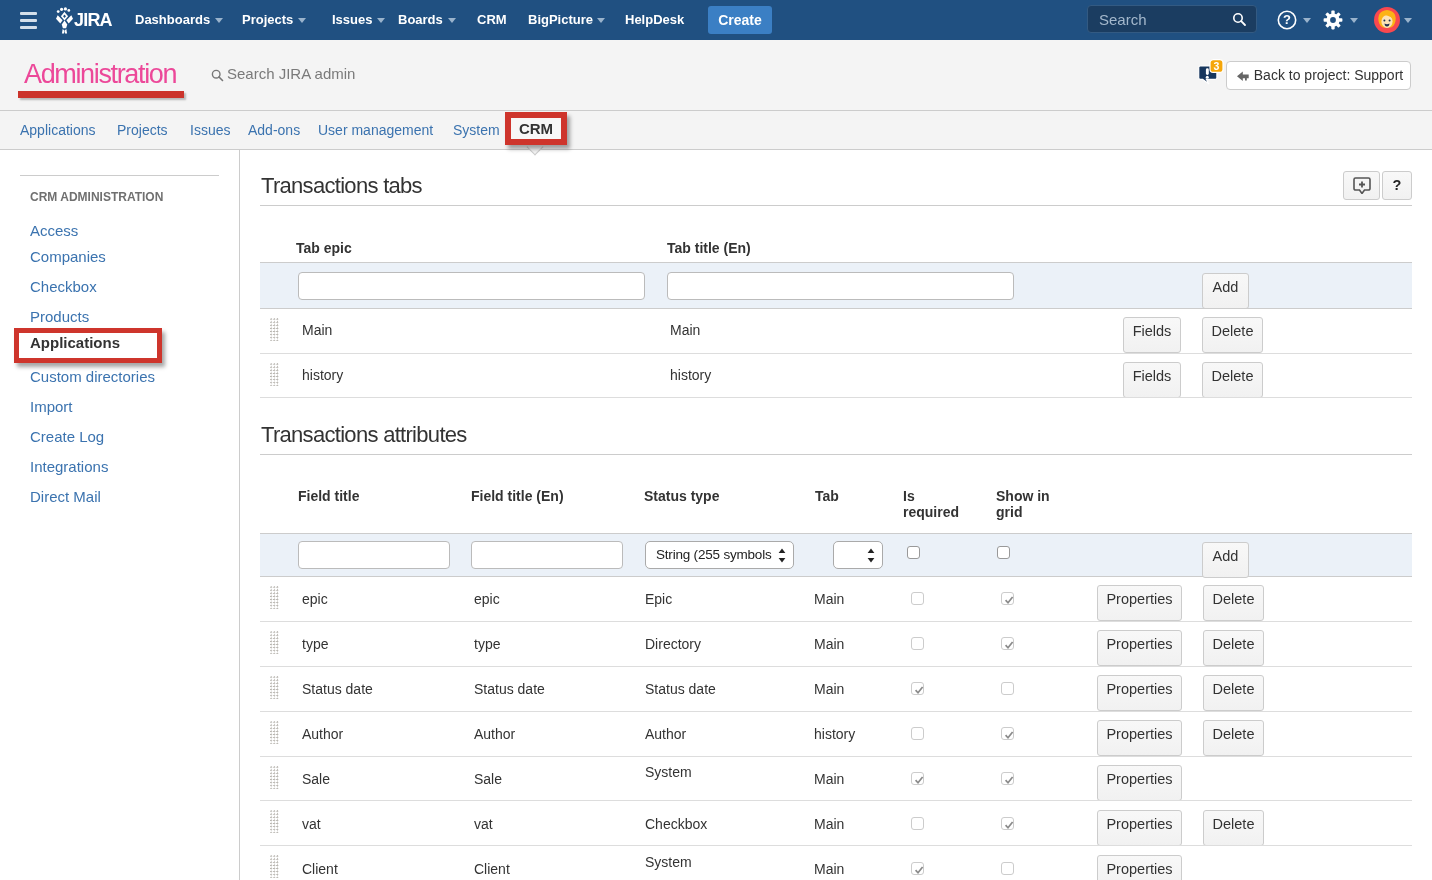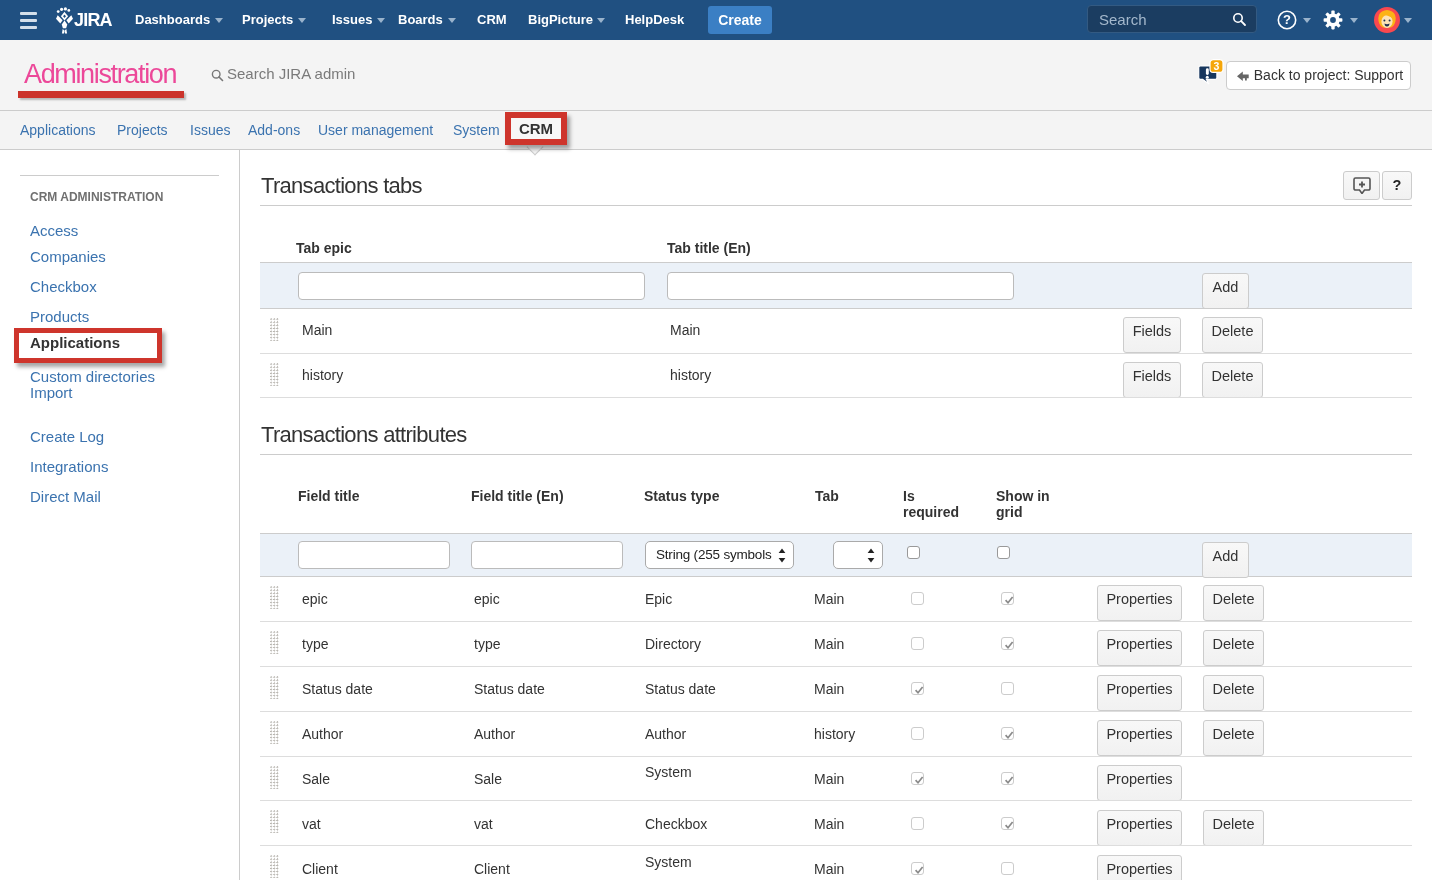--- a/index.html
+++ b/index.html
@@ -189,21 +189,21 @@
     <hr>
   </div>
 <div id="sidehead">CRM ADMINISTRATION</div>
 <div class="slink" style="top:222px">Access</div>
 <div class="slink" style="top:248px">Companies</div>
 <div class="slink" style="top:278px">Checkbox</div>
 <div class="slink" style="top:308px">Products</div>
 <div id="transbox"></div>
 <div id="translabel">Applications</div>
 <div class="slink" style="top:368px">Custom directories</div>
-<div class="slink" style="top:384px">Import</div>
+<div class="slink" style="top:398px">Import</div>
 <div class="slink" style="top:428px">Create Log</div>
 <div class="slink" style="top:458px">Integrations</div>
 <div class="slink" style="top:488px">Direct Mail</div>
 
 <div class="h2" style="left:261px; top:173px">Transactions tabs</div>
 <div class="btn" style="left:1343px; top:171px; width:37px; height:29px;"><svg width="18" height="18" viewBox="0 0 18 18" style="margin-top:4px">
       <path d="M2.5 2 h13 a1.5 1.5 0 0 1 1.5 1.5 v9 a1.5 1.5 0 0 1 -1.5 1.5 h-4 l-2.5 3.5 -2.5 -3.5 h-4 A1.5 1.5 0 0 1 1 12.5 v-9 A1.5 1.5 0 0 1 2.5 2 Z" fill="none" stroke="#555" stroke-width="1.6"></path>
       <path d="M9 5.5 v6 M6 8.5 h6" stroke="#555" stroke-width="1.8"></path>
     </svg></div>
 <div class="btn" style="left:1382px; top:171px; width:30px; height:29px; font-weight:700; color:#222;">?</div>

